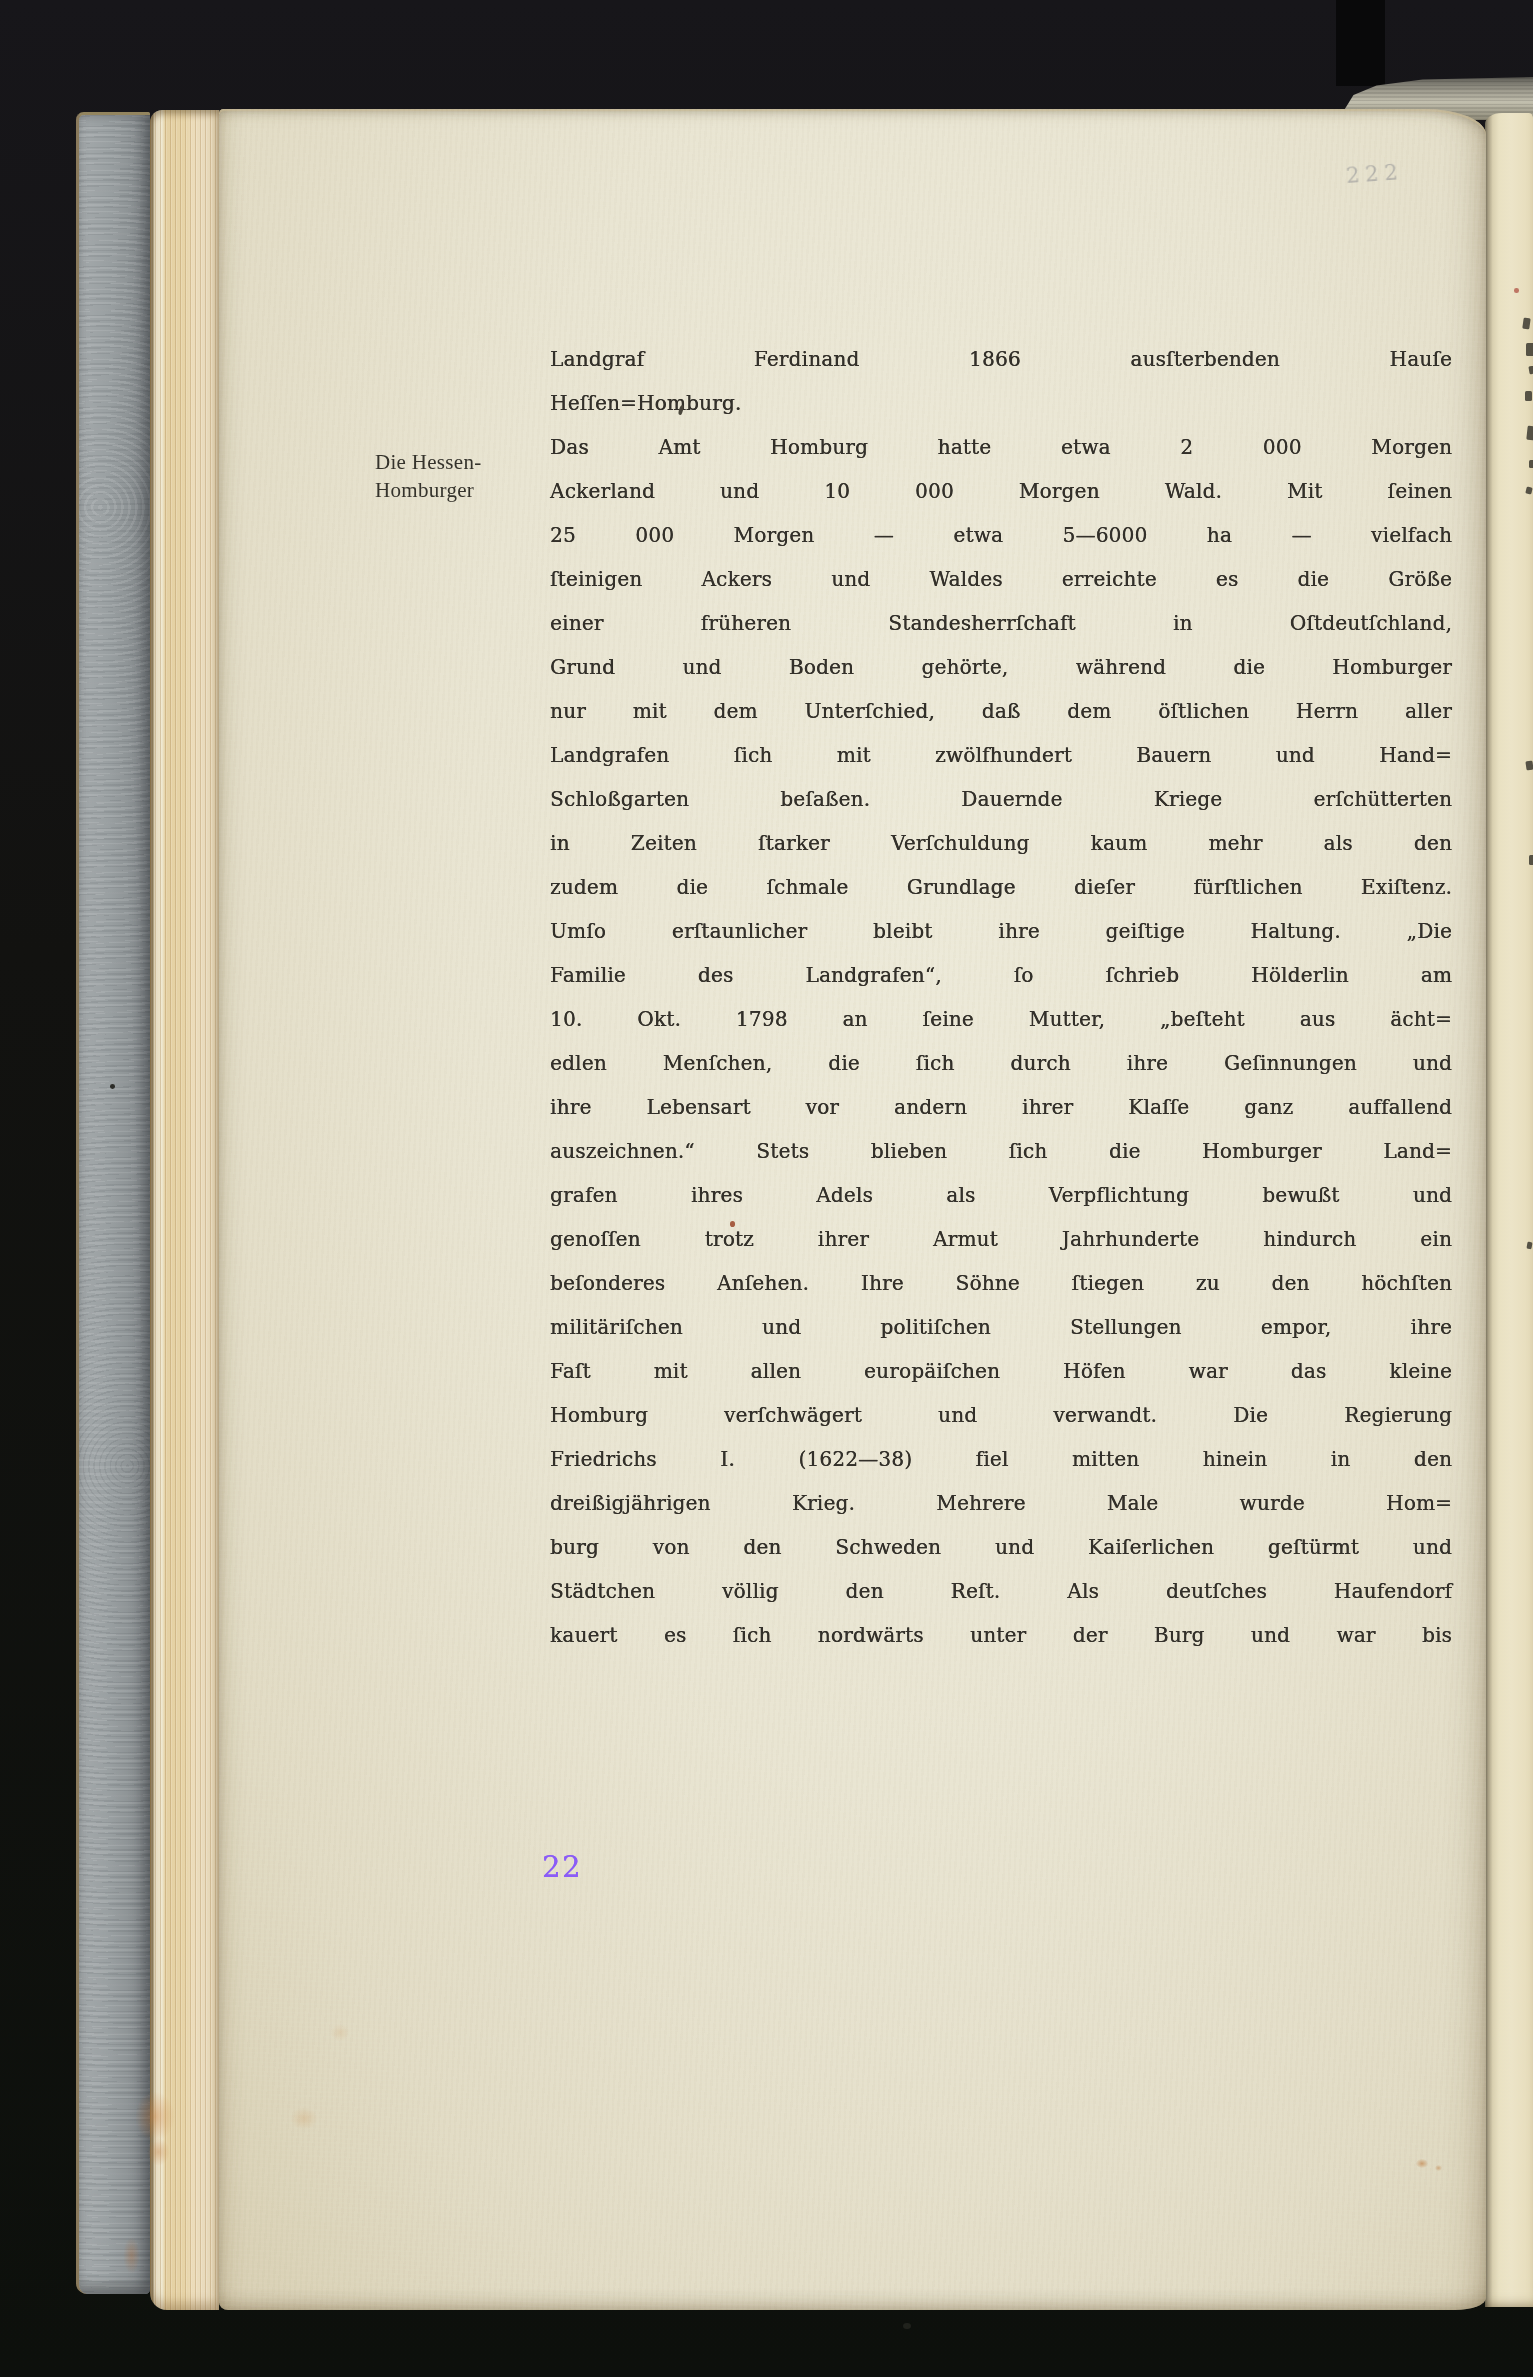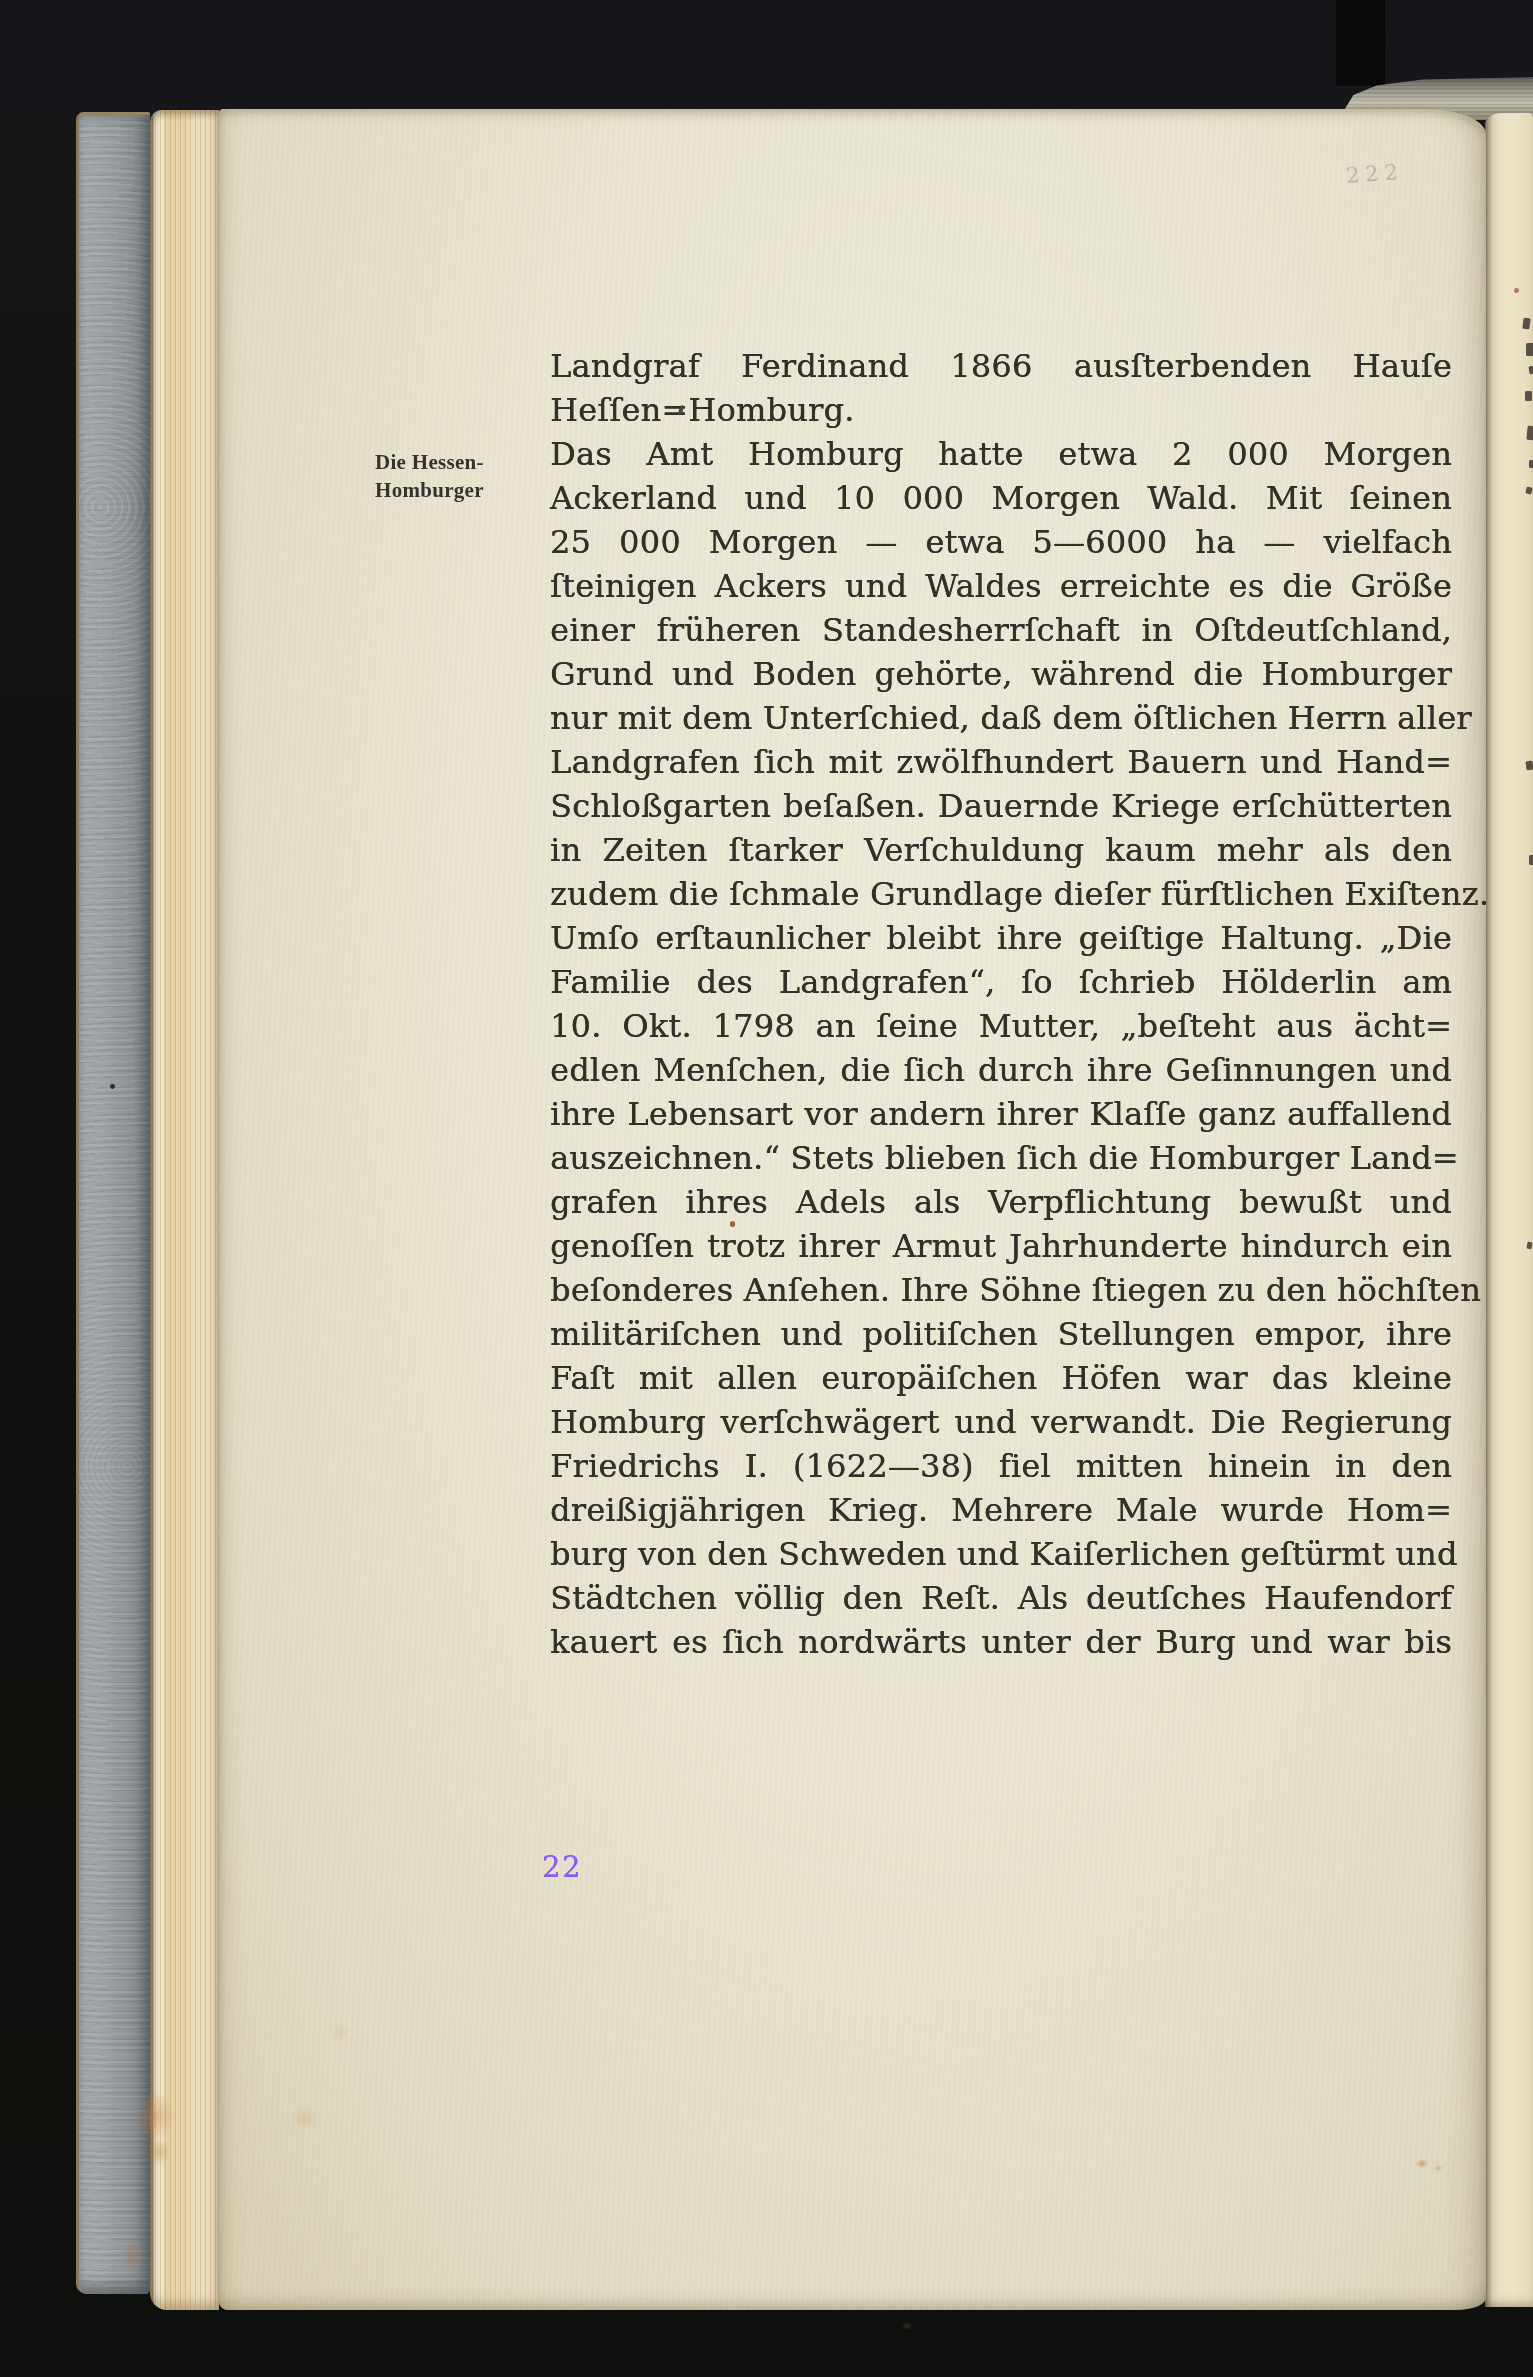--- a/index.html
+++ b/index.html
@@ -69,26 +69,26 @@
   }
   .grain{position:absolute;inset:0;border-radius:inherit;pointer-events:none;
     background-image:
       repeating-linear-gradient(93deg, rgba(120,100,60,.022) 0 2.3px, transparent 2.3px 5.4px),
       repeating-linear-gradient(2deg, rgba(255,255,255,.028) 0 1.5px, transparent 1.5px 4.6px);
   }
 
   
   .margin-note{
     left:375px;top:448px;width:192px;z-index:5;
-    font-family:"Liberation Serif","DejaVu Serif",serif;font-weight:bold;
+    font-family:"Liberation Serif","DejaVu Serif",serif;font-weight:normal;
     font-size:21px;line-height:28px;color:#35332c;letter-spacing:0.3px;
   }
   .body-text{left:550px;top:347px;width:902px;z-index:5;color:#33302a;}
   .line{
-    height:44px;font-size:32px;letter-spacing:0.2px;white-space:nowrap;
+    height:44px;font-size:20px;letter-spacing:0.2px;white-space:nowrap;
     text-align:justify;text-align-last:justify;
     text-shadow:0.3px 0 0 currentColor;
   }
   .line.par-end{text-align-last:left;}
   .page-number{
     left:542px;top:1850px;z-index:5;font-size:29px;color:#8b5cf6;
     text-shadow:0.2px 0 0 currentColor;letter-spacing:1.5px;
   }
   .pencil-mark{
     left:1346px;top:161px;z-index:5;font-size:21.5px;letter-spacing:5.4px;

